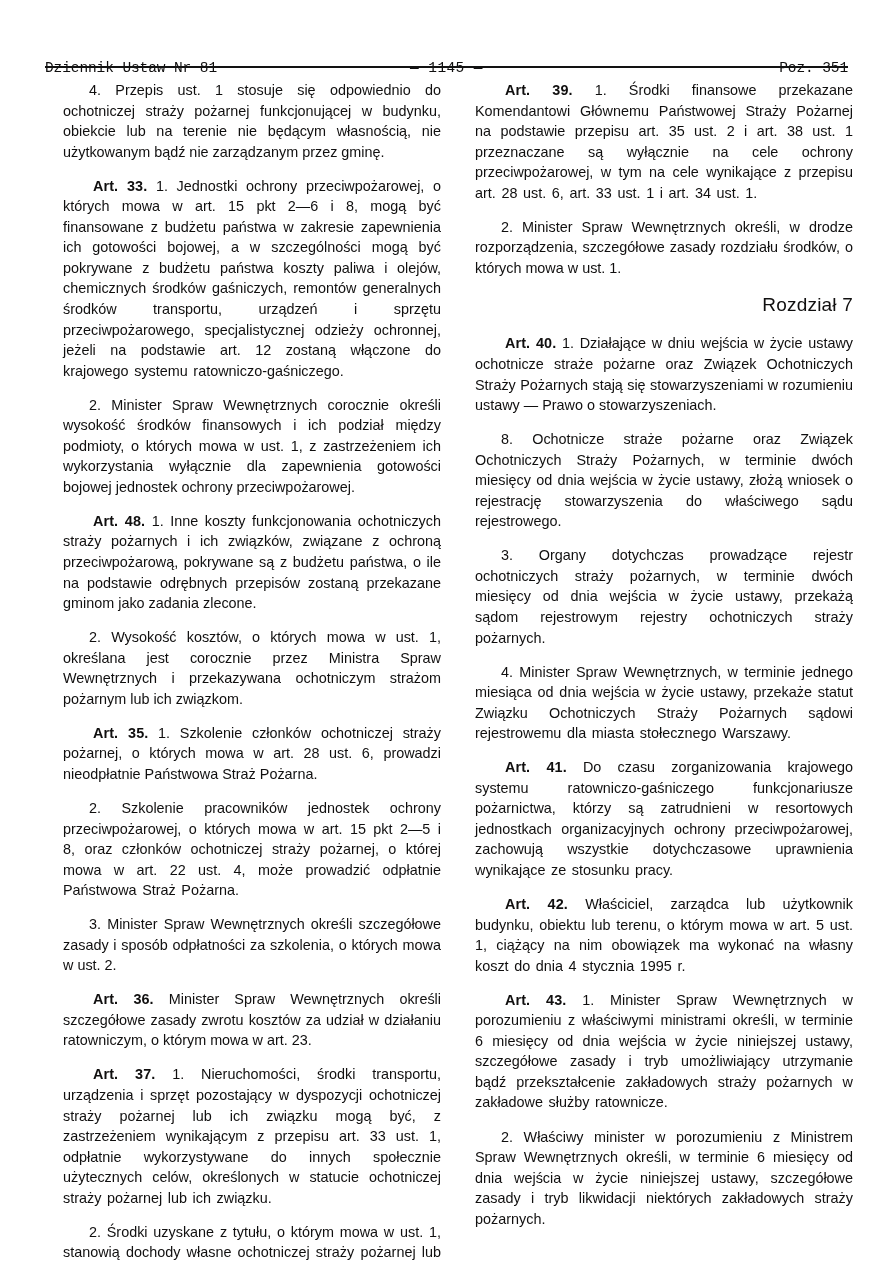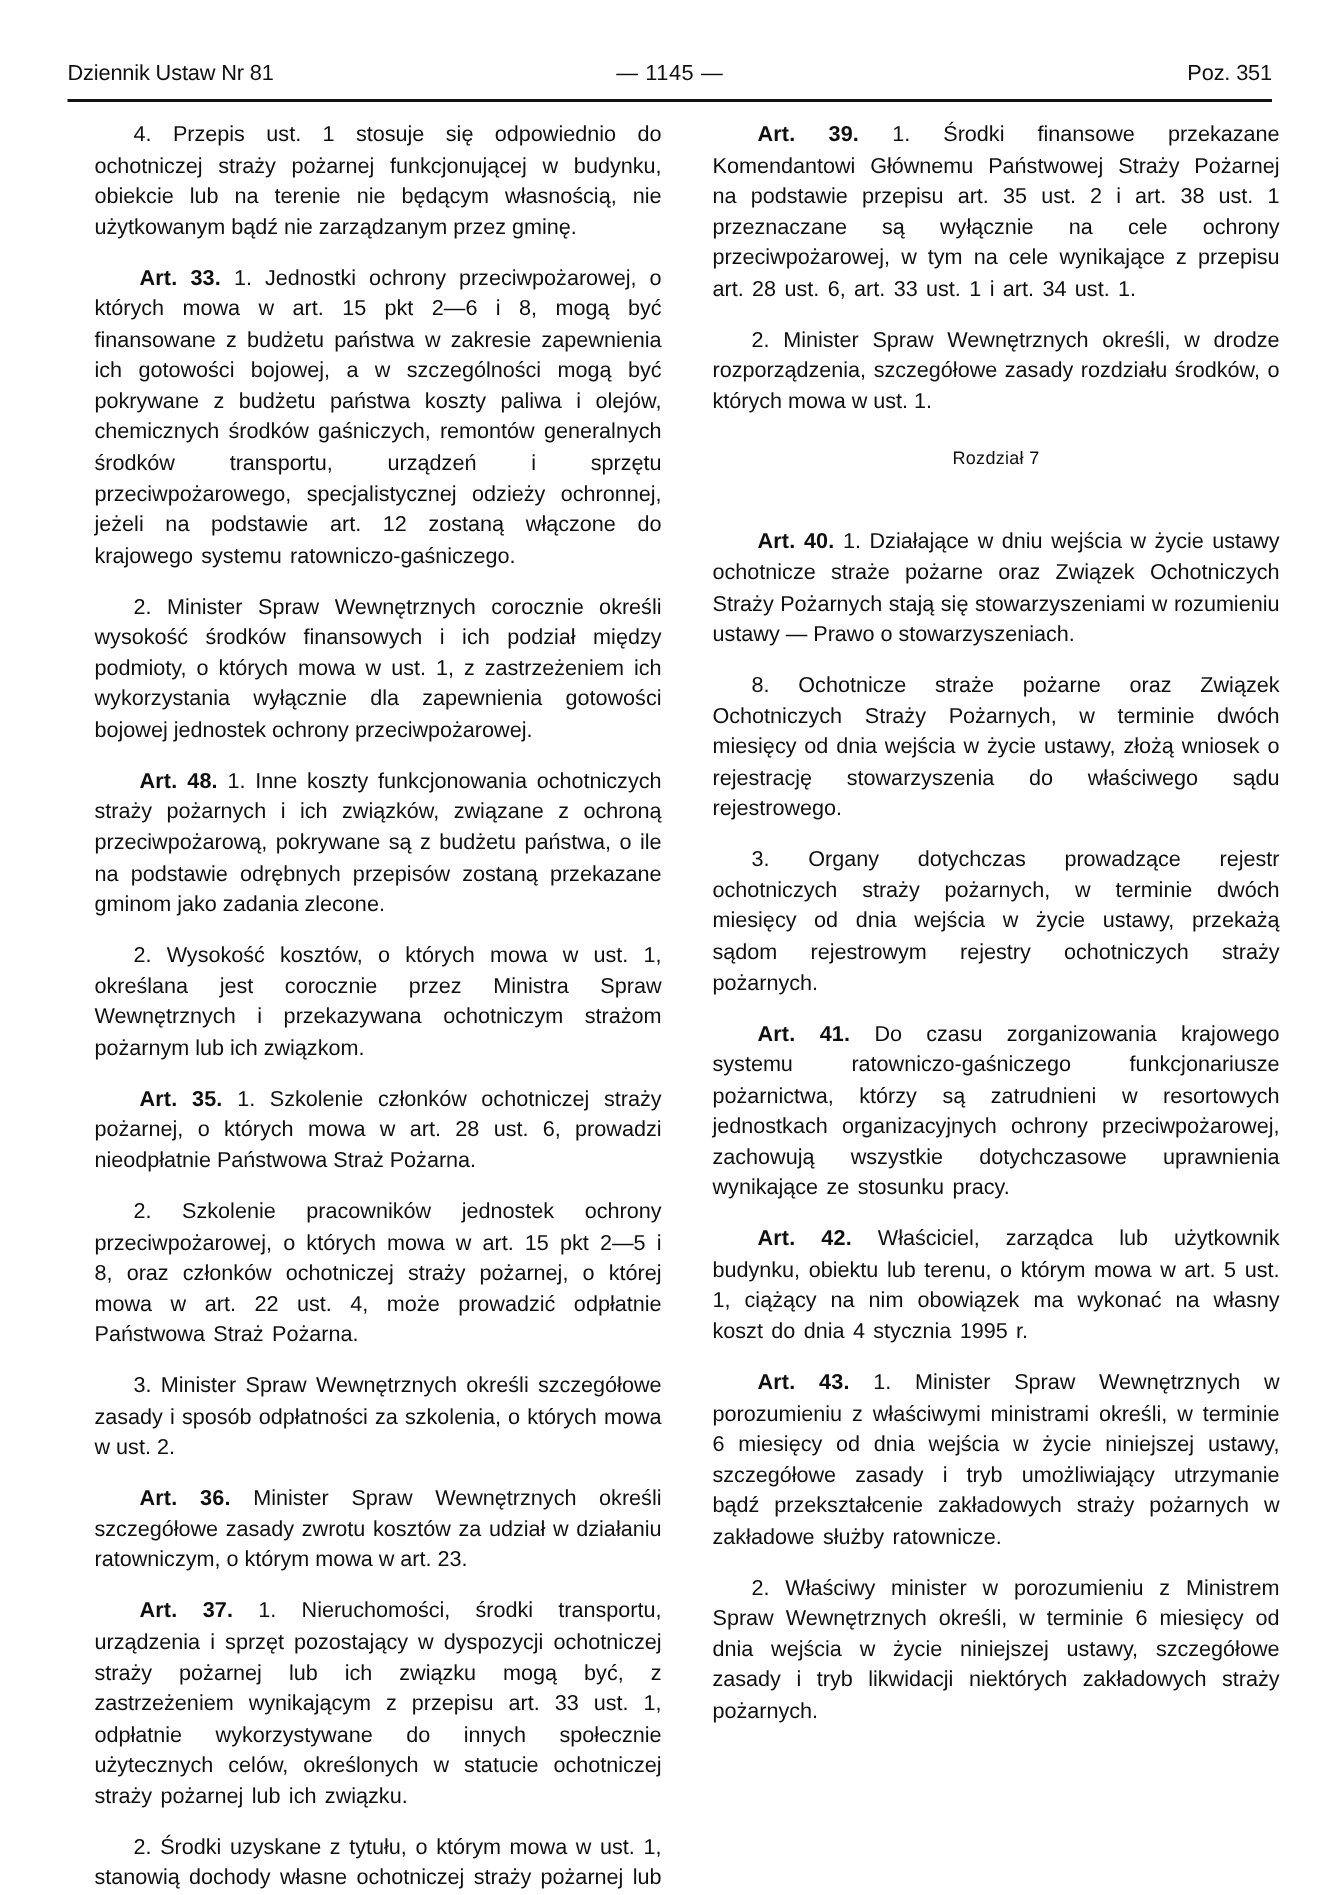--- a/index.html
+++ b/index.html
@@ -23,29 +23,30 @@
     top: 0;
     width: 893px;
     height: 1263px;
     overflow: hidden;
   }
 
   
   .runhead {
     position: absolute;
     left: 45px;
-    top: 35px;
+    top: 54px;
     width: 803px;
     height: 22px;
     display: flex;
     align-items: flex-end;
     justify-content: space-between;
     font-size: 14.5px;
     letter-spacing: -0.1px;
     white-space: nowrap;
+    font-family: Liberation Mono, monospace;
   }
   .runhead-left  { text-align: left; }
   .runhead-center {
     position: absolute;
     left: 0;
     right: 0;
     text-align: center;
     letter-spacing: 0.4px;
   }
   .runhead-right { text-align: right; margin-left: auto; padding-left: 12px; }
@@ -97,24 +98,24 @@
   b.art {
     font-weight: 700;
     letter-spacing: 0.1px;
   }
 
   
   .chapter-wrap {
     margin: 17px 0 16px 0;
   }
   h2.chapter-num {
-    margin: 0 0 36px 0;
-    font-size: 12px;
+    margin: 0 0 18px 0;
+    font-size: 19px;
     font-weight: 400;
-    text-align: center;
+    text-align: right;
     letter-spacing: 0.2px;
     line-height: 20px;
   }
   h3.chapter-title {
     margin: 0 0 18px 0;
     font-size: 15px;
     font-weight: 700;
     text-align: center;
     letter-spacing: 0.3px;
     line-height: 20px;
@@ -149,20 +150,21 @@
       </div>
     <div class="col col-right" id="col-right">
         <p class="para indent-art loose" id="art39-ust1"><b class="art">Art. 39.</b><span> 1.  Środki finansowe przekazane Komendantowi Głównemu Państwowej Straży Pożarnej na podstawie przepisu art. 35 ust. 2 i art. 38 ust. 1 przeznaczane są wyłącznie na cele ochrony przeciwpożarowej, w tym na cele wynikające z przepisu art. 28 ust. 6, art. 33 ust. 1 i art. 34 ust. 1.</span></p>
         <p class="para indent" id="art39-ust2"><span>2. Minister Spraw Wewnętrznych określi, w drodze rozporządzenia, szczegółowe zasady rozdziału środków, o których mowa w ust. 1.</span></p>
         <div class="chapter-wrap">
           <h2 class="chapter-num">Rozdział 7</h2>
         </div>
         <p class="para indent-art" id="art40-ust1"><b class="art">Art. 40.</b><span> 1.  Działające w dniu wejścia w życie ustawy ochotnicze straże pożarne oraz Związek Ochotniczych Straży Pożarnych stają się stowarzyszeniami w rozumieniu ustawy — Prawo o stowarzyszeniach.</span></p>
         <p class="para indent" id="art40-ust2"><span>8. Ochotnicze straże pożarne oraz Związek Ochotniczych Straży Pożarnych, w terminie dwóch miesięcy od dnia wejścia w życie ustawy, złożą wniosek o rejestrację stowarzyszenia do właściwego sądu rejestrowego.</span></p>
         <p class="para indent loose" id="art40-ust3"><span>3.  Organy dotychczas prowadzące rejestr ochotniczych straży pożarnych, w terminie dwóch miesięcy od dnia wejścia w życie ustawy, przekażą sądom rejestrowym rejestry ochotniczych straży pożarnych.</span></p>
+        <p class="para indent loose" id="art40-ust4"><span>4.  Minister Spraw Wewnętrznych, w terminie jednego miesiąca od dnia wejścia w życie ustawy, przekaże statut Związku Ochotniczych Straży Pożarnych sądowi rejestrowemu dla miasta stołecznego Warszawy.</span></p>
         <p class="para indent-art loose" id="art41"><b class="art">Art. 41.</b><span>  Do czasu zorganizowania krajowego systemu ratowniczo-gaśniczego funkcjonariusze pożarnictwa, którzy są zatrudnieni w resortowych jednostkach organizacyjnych ochrony przeciwpożarowej, zachowują wszystkie dotychczasowe uprawnienia wynikające ze stosunku pracy.</span></p>
         <p class="para indent-art loose" id="art42"><b class="art">Art. 42.</b><span>  Właściciel, zarządca lub użytkownik budynku, obiektu lub terenu, o którym mowa w art. 5 ust. 1, ciążący na nim obowiązek ma wykonać na własny koszt do dnia 4 stycznia 1995 r.</span></p>
         <p class="para indent-art loose" id="art43-ust1"><b class="art">Art. 43.</b><span> 1.  Minister Spraw Wewnętrznych w porozumieniu z właściwymi ministrami określi, w terminie 6 miesięcy od dnia wejścia w życie niniejszej ustawy, szczegółowe zasady i tryb umożliwiający utrzymanie bądź przekształcenie zakładowych straży pożarnych w zakładowe służby ratownicze.</span></p>
         <p class="para indent loose" id="art43-ust2"><span>2. Właściwy minister w porozumieniu z Ministrem Spraw Wewnętrznych określi, w terminie 6 miesięcy od dnia wejścia w życie niniejszej ustawy, szczegółowe zasady i tryb likwidacji niektórych zakładowych straży pożarnych.</span></p>
       </div>
   </div>
 
 </div>
 
 </body></html>

